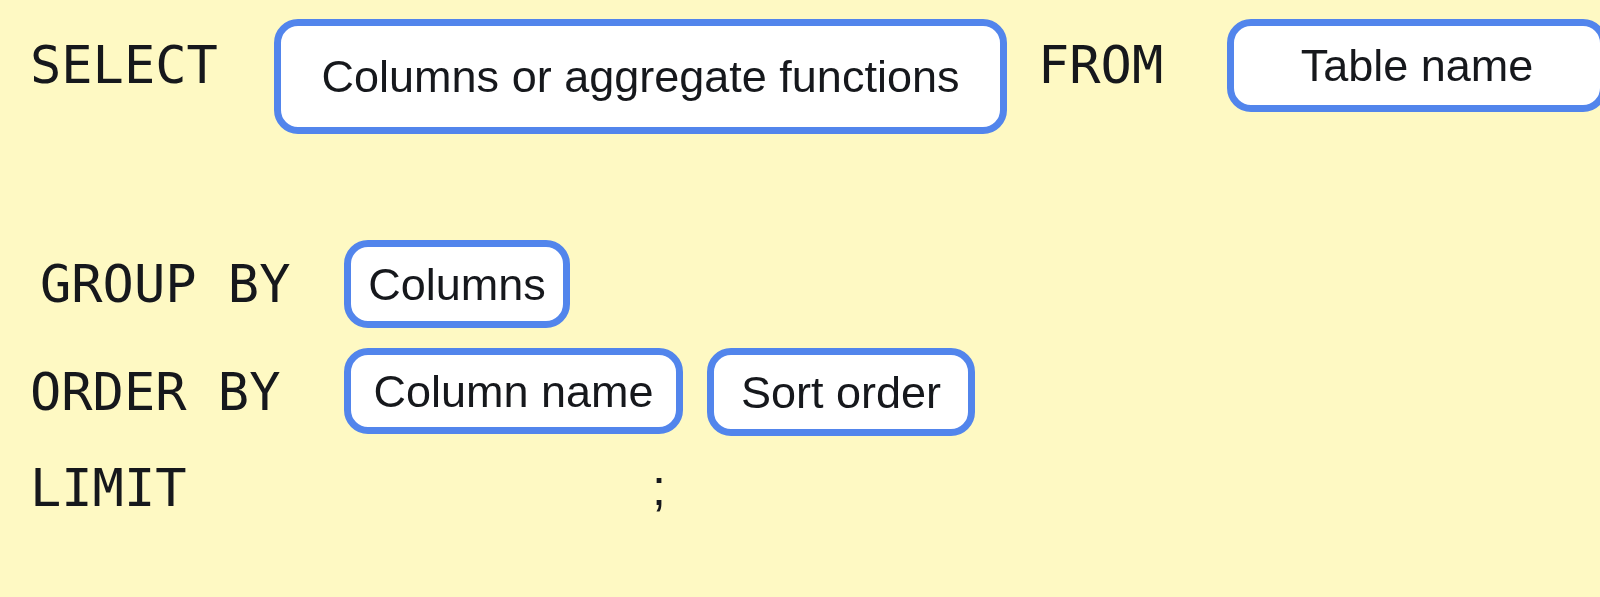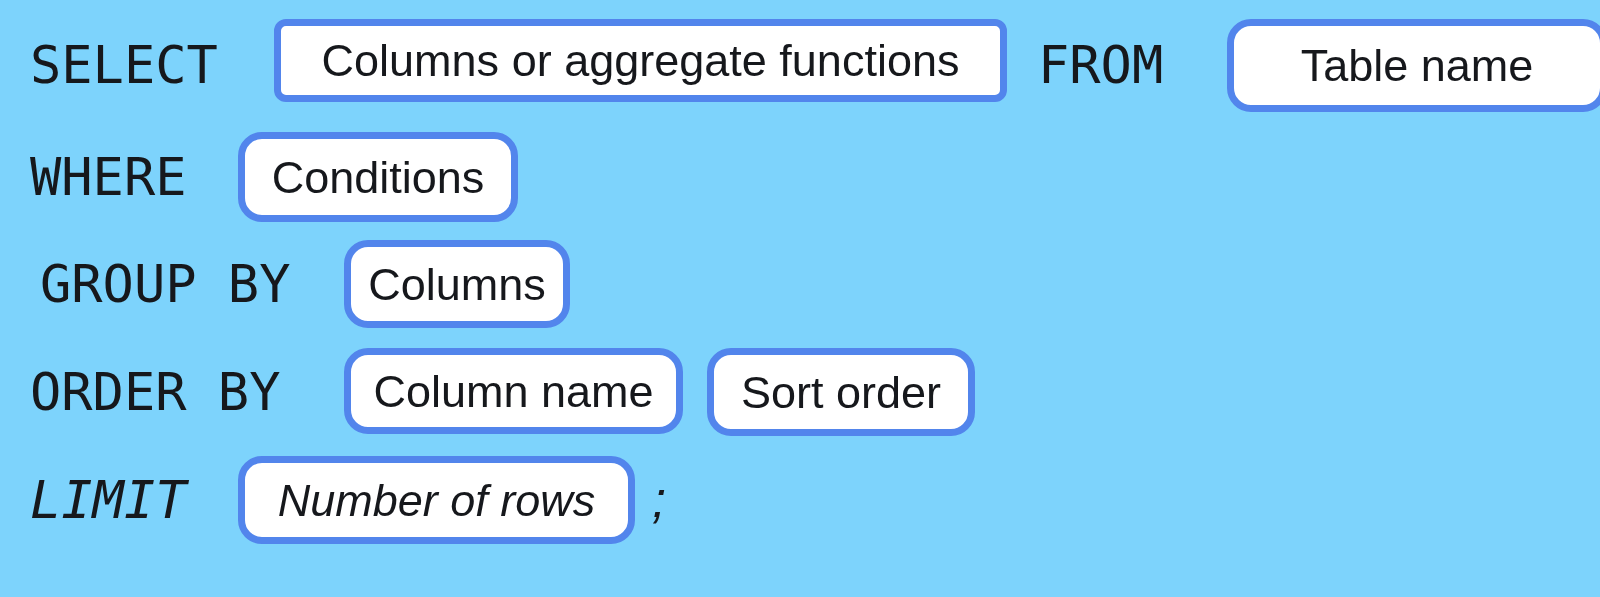--- a/index.html
+++ b/index.html
@@ -12,21 +12,21 @@
     width: 1600px;
     height: 597px;
     overflow: hidden;
     font-family: "Liberation Sans", sans-serif;
   }
 
   #sql-syntax-diagram {
     position: relative;
     width: 1600px;
     height: 597px;
-    background: #7dd3fc;
+    background: #fef9c3;
   }
 
   .sql-row {
     position: absolute;
     left: 0;
     width: 1600px;
     display: flex;
     align-items: center;
   }
 
@@ -64,21 +64,21 @@
     font-size: 50px;
     line-height: 1;
     color: #16181c;
     white-space: pre;
   }
 
   
   #row-select { top: 19px; height: 93px; }
   #row-select .keyword { line-height: 93px; }
   #kw-select   { position: absolute; left: 30px;   top: 0; }
-  #slot-select-columns { position: absolute; left: 274px; top: 0; width: 733px; height: 83px; border-radius: 12px; }
+  #slot-select-columns { position: absolute; left: 274px; top: 0; width: 733px; height: 115px; }
   #kw-from     { position: absolute; left: 1038px; top: 0; }
   #slot-from-table     { position: absolute; left: 1227px; top: 0; width: 380px; height: 93px; }
 
   
   #row-where { top: 132px; height: 90px; }
   #row-where .keyword { line-height: 90px; }
   #kw-where       { position: absolute; left: 30px;  top: 0; }
   #slot-where-cond{ position: absolute; left: 238px; top: 0; width: 280px; height: 90px; }
 
   
@@ -88,62 +88,56 @@
   #slot-groupby-cols { position: absolute; left: 344px; top: 0; width: 226px; height: 88px; }
 
   
   #row-orderby { top: 348px; height: 88px; }
   #row-orderby .keyword { line-height: 88px; }
   #kw-orderby        { position: absolute; left: 30px;  top: 0; }
   #slot-orderby-col  { position: absolute; left: 344px; top: 0; width: 339px; height: 86px; }
   #slot-orderby-sort { position: absolute; left: 707px; top: 0; width: 268px; height: 88px; }
 
   
-  #row-limit { top: 456px; height: 88px; font-style: italic; }
+  #row-limit { top: 444px; height: 88px; }
   #row-limit .keyword { line-height: 88px; }
   #kw-limit        { position: absolute; left: 30px;  top: 0; }
   #slot-limit-rows { position: absolute; left: 238px; top: 0; width: 397px; height: 88px; }
   #terminator      { position: absolute; left: 652px; top: 0; line-height: 88px; }
 </style>
 </head>
 <body>
 
 <div id="sql-syntax-diagram">
 
   <div class="sql-row" id="row-select">
     <span class="keyword" id="kw-select">SELECT</span>
 
     <span class="slot" id="slot-select-columns">Columns or aggregate functions</span>
 
     <span class="keyword" id="kw-from">FROM</span>
 
     <span class="slot" id="slot-from-table">Table name</span>
   </div>
 
-  <div class="sql-row" id="row-where">
-    <span class="keyword" id="kw-where">WHERE</span>
-
-    <span class="slot" id="slot-where-cond">Conditions</span>
-  </div>
 
   <div class="sql-row" id="row-groupby">
     <span class="keyword" id="kw-groupby">GROUP BY</span>
 
     <span class="slot" id="slot-groupby-cols">Columns</span>
   </div>
 
   <div class="sql-row" id="row-orderby">
     <span class="keyword" id="kw-orderby">ORDER BY</span>
 
     <span class="slot" id="slot-orderby-col">Column name</span>
 
     <span class="slot" id="slot-orderby-sort">Sort order</span>
   </div>
 
   <div class="sql-row" id="row-limit">
     <span class="keyword" id="kw-limit">LIMIT</span>
 
-    <span class="slot" id="slot-limit-rows">Number of rows</span>
 
     <span class="punct" id="terminator">;</span>
   </div>
 
 </div>
 
 </body></html>

